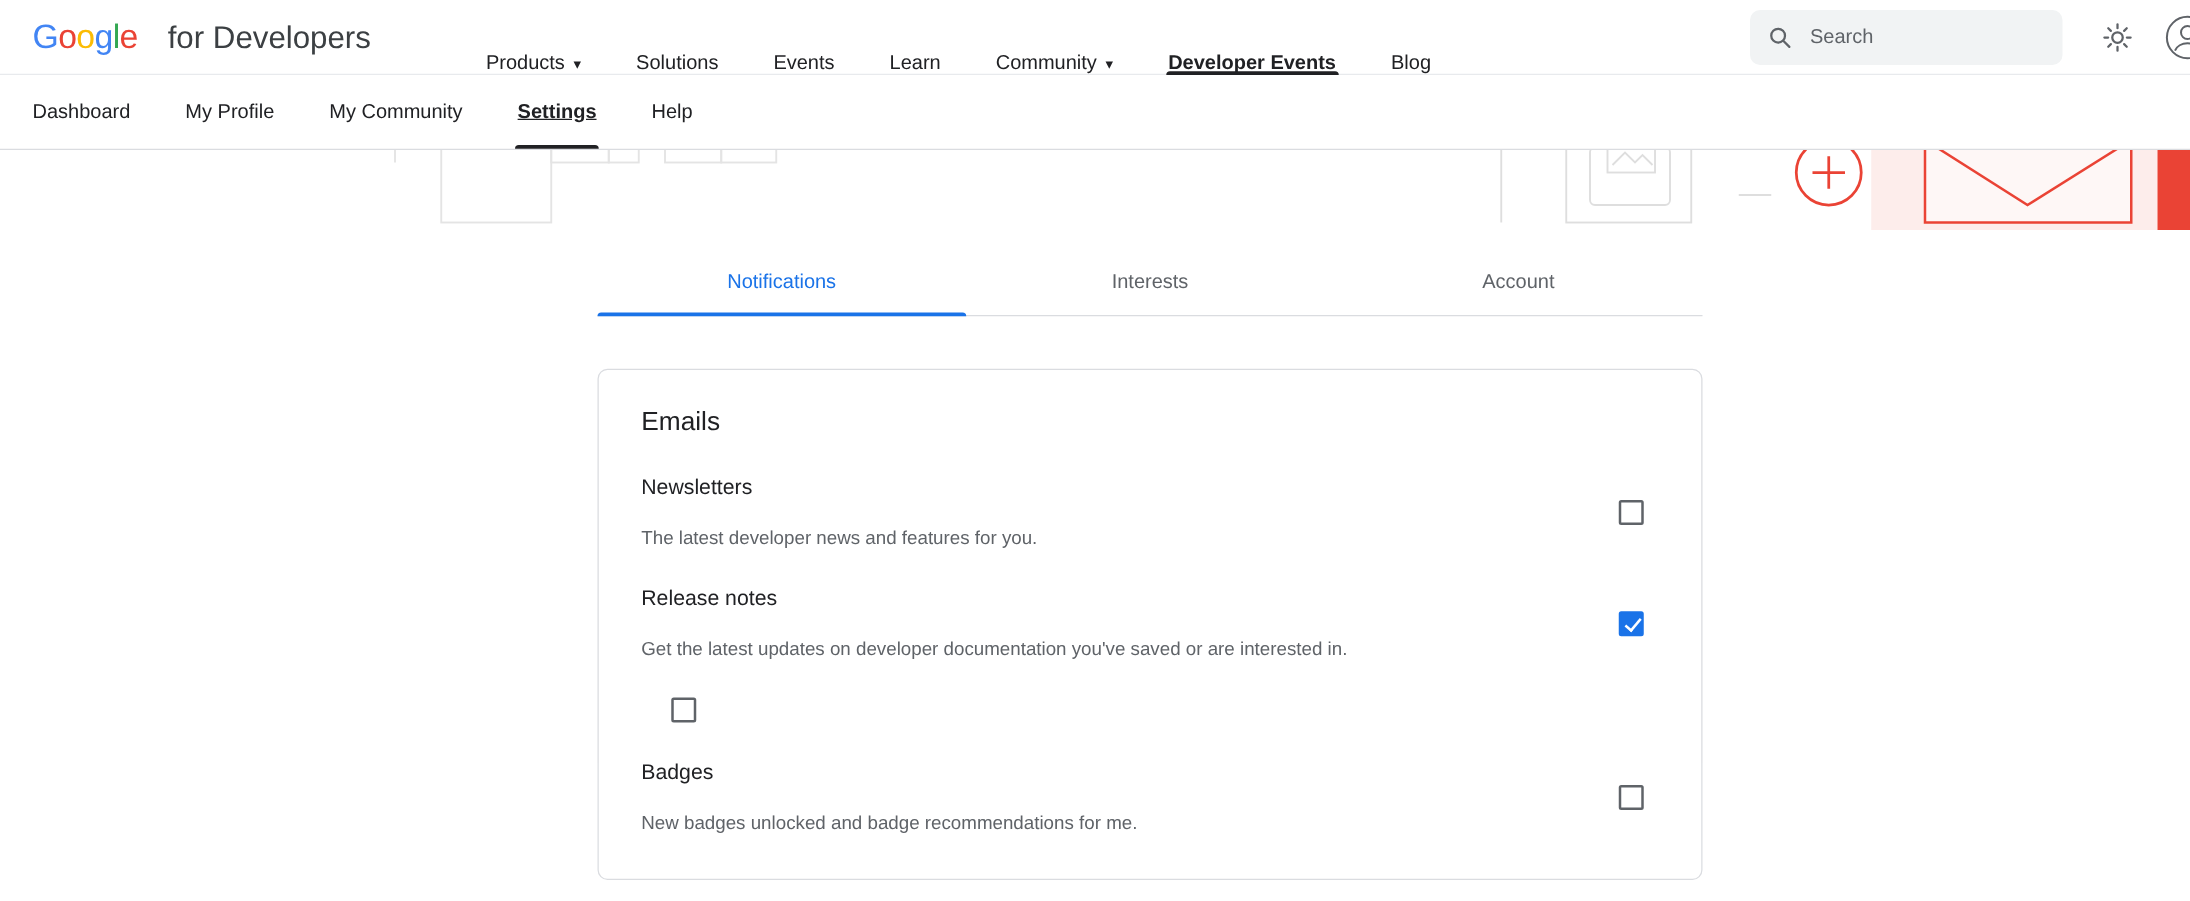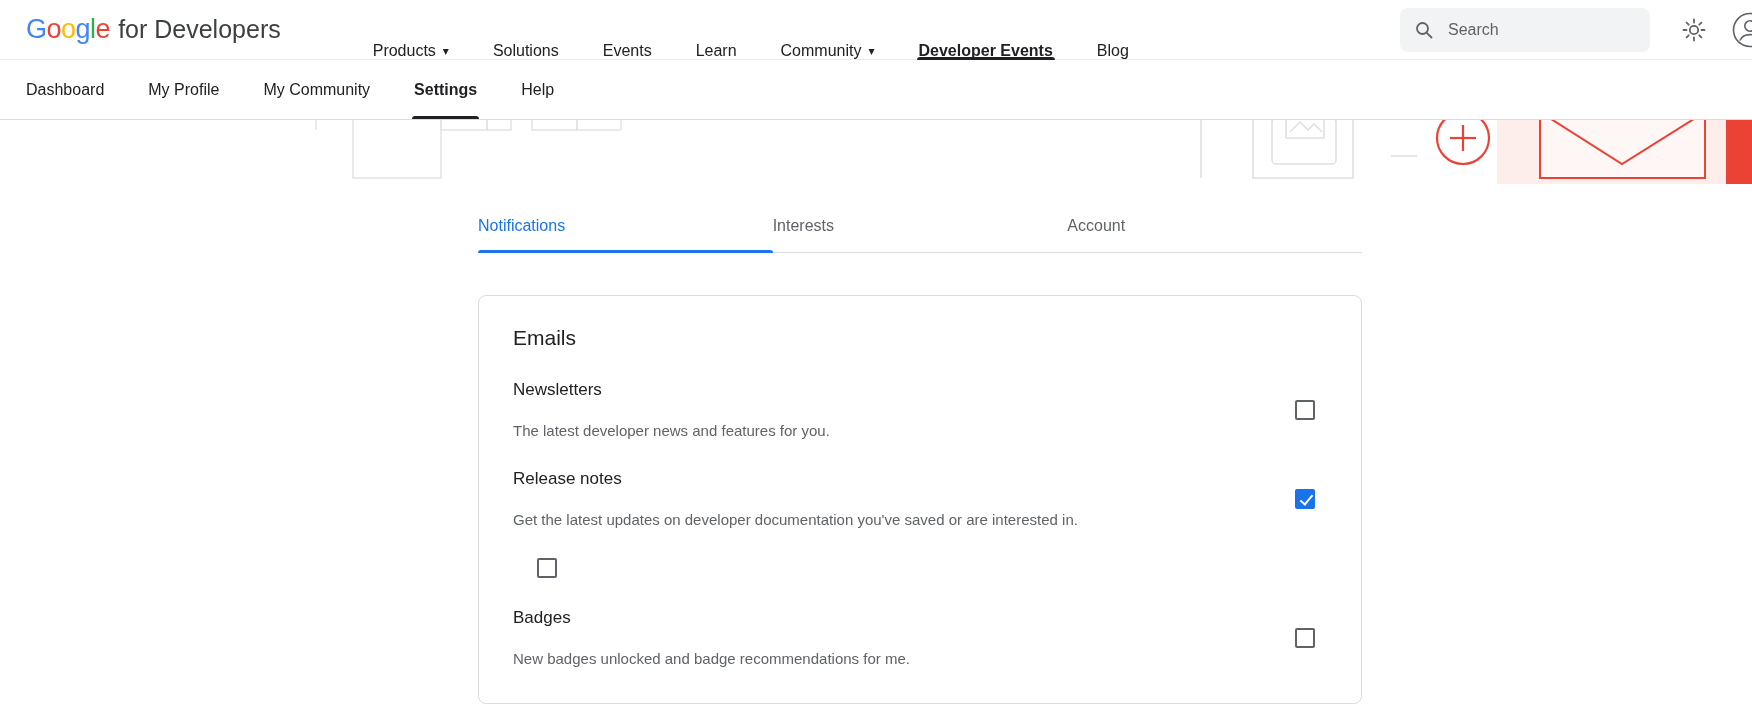--- a/index.html
+++ b/index.html
@@ -9,21 +9,21 @@
     background: #fff; color: #202124;
     font-family: "Liberation Sans", "DejaVu Sans", sans-serif;
   }
 
   
   .topbar {
     height: 60px; display: flex; align-items: center;
     padding: 0 0 0 26px; border-bottom: 1px solid #e8eaed;
     background: #fff; position: relative;
   }
-  .logo { display: flex; align-items: baseline; text-decoration: none; cursor: pointer; white-space: nowrap; }
+  .logo { display: flex; align-items: baseline; text-decoration: none; cursor: pointer; white-space: nowrap; gap: 16px; }
   .logo-google { font-size: 27px; font-weight: 500; letter-spacing: -0.5px; }
   .logo-suffix { font-size: 25px; color: #3c4043; margin-left: 8px; font-weight: 400; }
 
   .main-nav { display: flex; align-items: flex-end; gap: 44px; margin-left: 92px; height: 60px; }
   .nav-item {
     display: flex; align-items: center; font-size: 16px; color: #202124;
     cursor: pointer; position: relative; white-space: nowrap;
   }
   .nav-item.has-dropdown::after { content: "▾"; font-size: 12px; margin-left: 7px; color: #202124; }
   .nav-item.active { font-weight: 700; }
@@ -52,36 +52,36 @@
 
   
   .subnav {
     height: 60px; display: flex; align-items: stretch; gap: 44px;
     padding: 0 26px; border-bottom: 1px solid #dadce0; background: #fff;
   }
   .subnav-item {
     display: flex; align-items: center; font-size: 16px; color: #202124;
     cursor: pointer; position: relative; white-space: nowrap;
   }
-  .subnav-item.active { font-weight: 700; }
+  .subnav-item.active { font-weight: 700; text-decoration: underline; }
   .subnav-item.active::before {
     content: ""; position: absolute; left: -2px; right: -2px; bottom: 0;
     height: 3px; background: #202124; border-radius: 3px 3px 0 0;
   }
 
   
   .banner { height: 64px; overflow: hidden; position: relative; background: #fff; }
   .banner svg { display: block; }
 
   
   .content { width: 884px; margin: 18px auto 0; position: relative; left: 44px; }
 
   .tabs { display: flex; border-bottom: 1px solid #dadce0; }
   .tab {
-    flex: 1; padding: 15px 0 17px; font-size: 16px;
+    flex: 1; text-align: center; padding: 15px 0 17px; font-size: 16px;
     color: #5f6368; cursor: pointer; position: relative;
   }
   .tab.active { color: #1a73e8; font-weight: 500; }
   .tab.active::after {
     content: ""; position: absolute; left: 0; right: 0; bottom: -1px;
     height: 3px; background: #1a73e8; border-radius: 3px 3px 0 0;
   }
 
   .card {
     margin-top: 42px; border: 1px solid #dadce0; border-radius: 8px;

